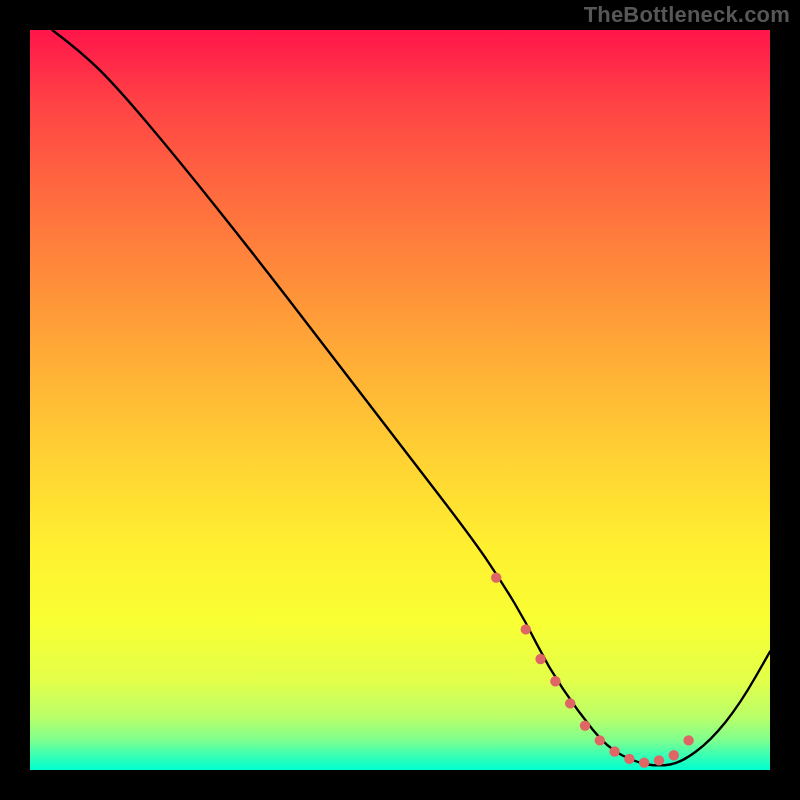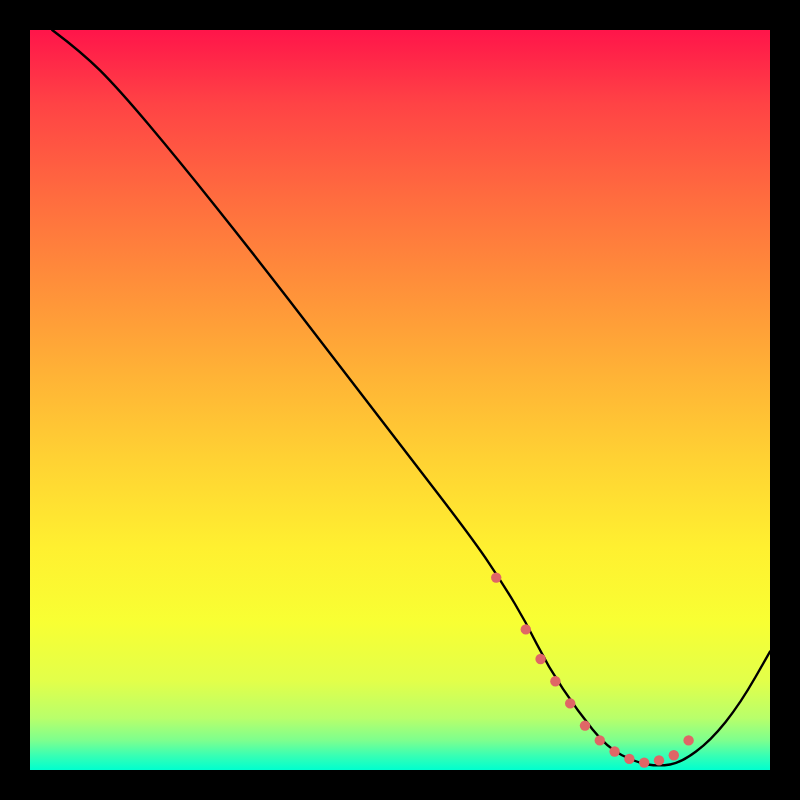--- a/index.html
+++ b/index.html
@@ -49,20 +49,21 @@
   }
   .svg-layer {
     position: absolute;
     inset: 0;
   }
 </style>
 </head>
 <body>
 
 <div class="frame">
+  <div class="watermark">TheBottleneck.com</div>
   <div class="plot">
     <div class="gradient"></div>
     <svg class="svg-layer" viewBox="0 0 740 740" preserveAspectRatio="none">
       <path id="curve-path" fill="none" stroke="#000000" stroke-width="2.4" stroke-linecap="round" d="M 22.2,0 Q 51.800000000000004,22.200000000000045 70.3,40.69999999999999 Q 88.8,59.19999999999993 118.4,94.34999999999997 Q 148,129.5 185,175.75 Q 222,222 259,270.1 Q 296,318.20000000000005 333,366.3 Q 370,414.4 407,462.5 Q 444,510.6 458.8,532.8 Q 473.6,555 484.70000000000005,573.5 Q 495.8,592 506.9,614.2 Q 518,636.4 532.8,658.5999999999999 Q 547.6,680.8 562.4000000000001,699.3 Q 577.2,717.8 592,725.2 Q 606.8,732.6 617.9,734.45 Q 629,736.3 640.1,734.45 Q 651.2,732.6 666,721.5 Q 680.8000000000001,710.4 695.6,691.9 Q 710.4,673.4 725.2,647.5 T 740,621.6"></path>
       <g id="dots">
           <circle cx="466.2" cy="547.6" r="5.2" fill="#e06666"></circle>
           <circle cx="495.8" cy="599.4" r="5.2" fill="#e06666"></circle>
           <circle cx="510.59999999999997" cy="629" r="5.2" fill="#e06666"></circle>
           <circle cx="525.4" cy="651.2" r="5.2" fill="#e06666"></circle>
           <circle cx="540.1999999999999" cy="673.4" r="5.2" fill="#e06666"></circle>

